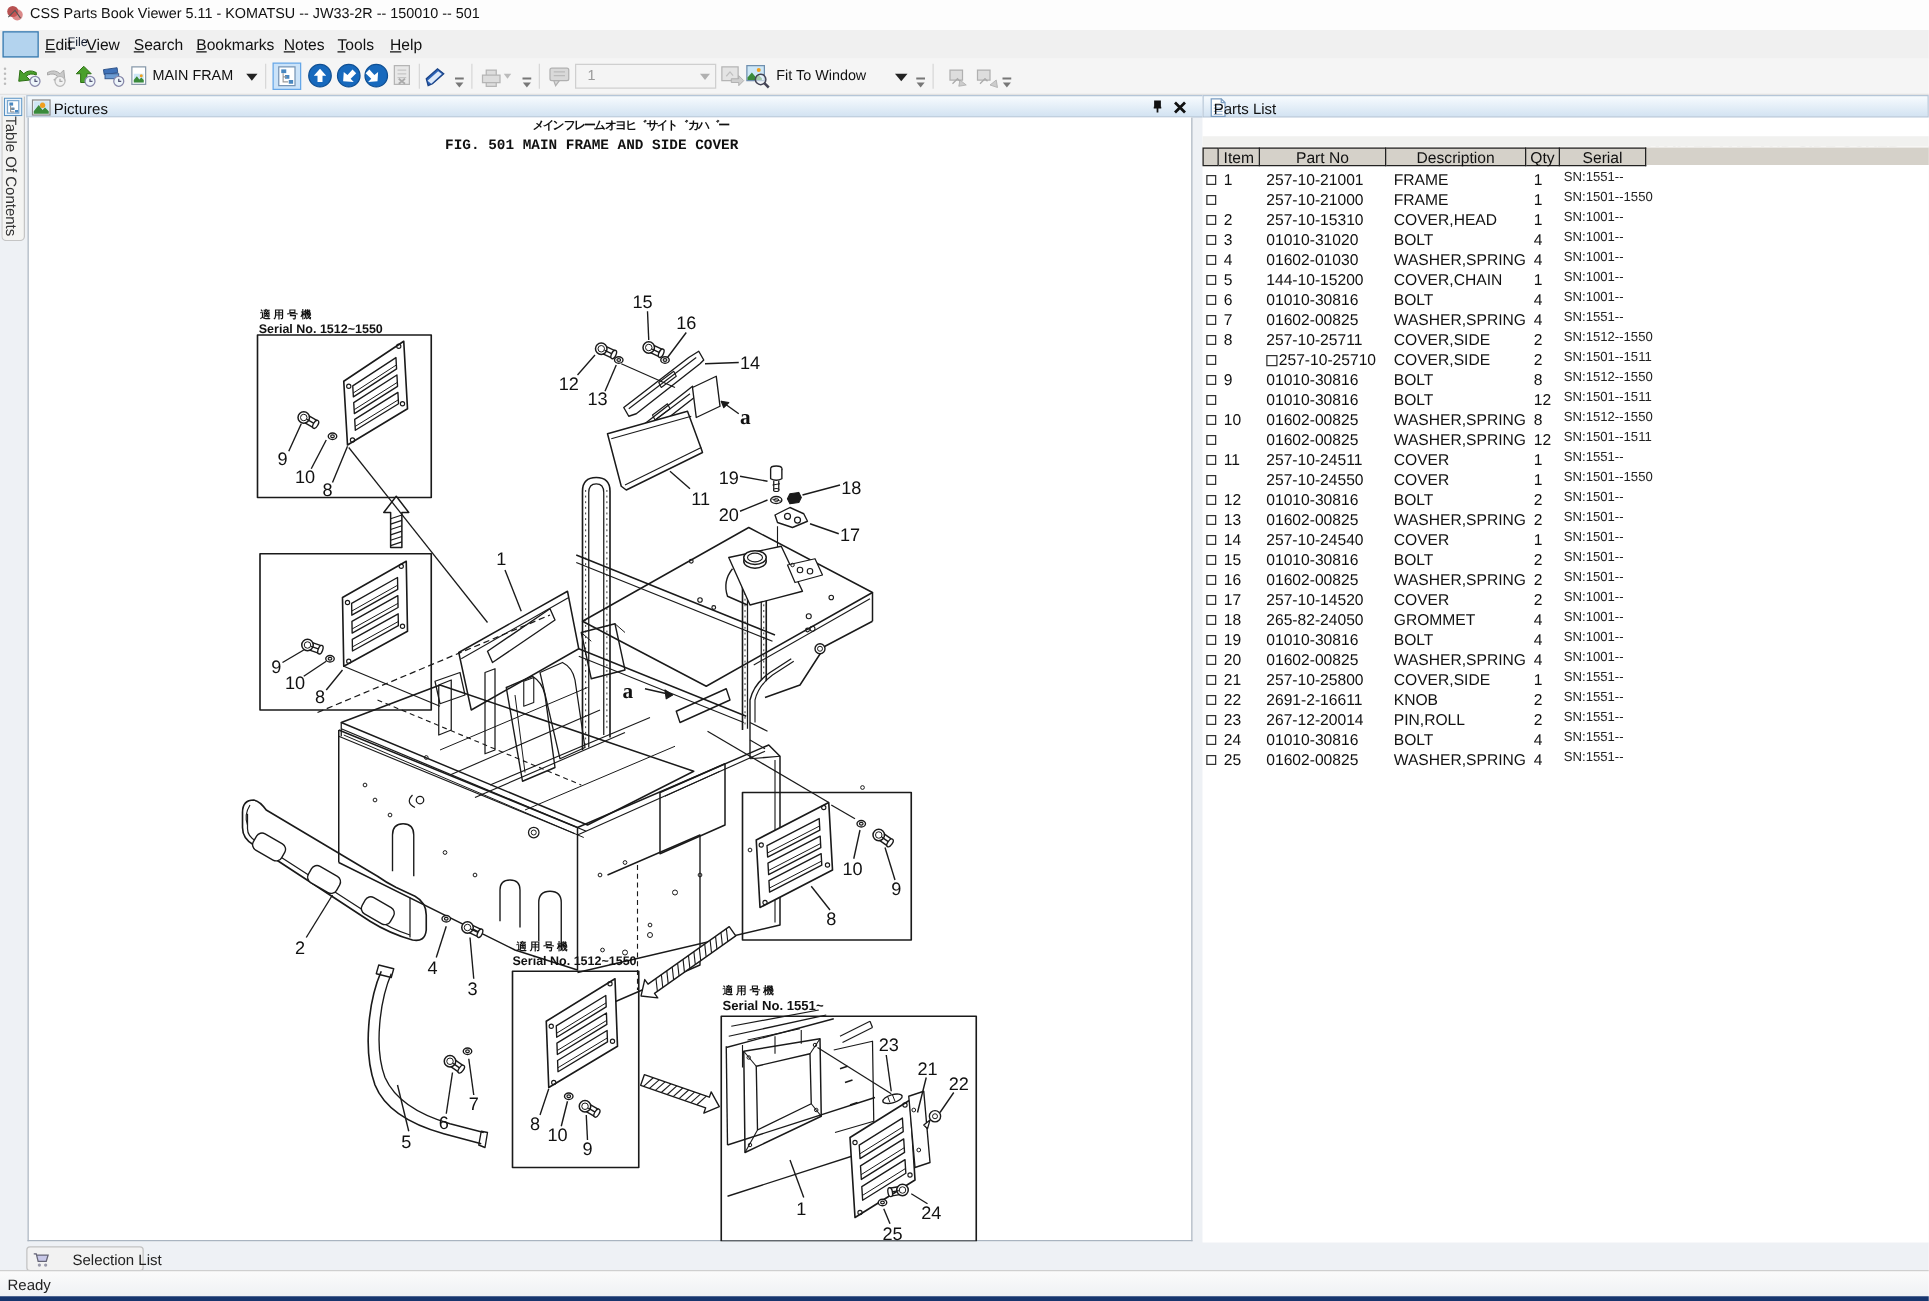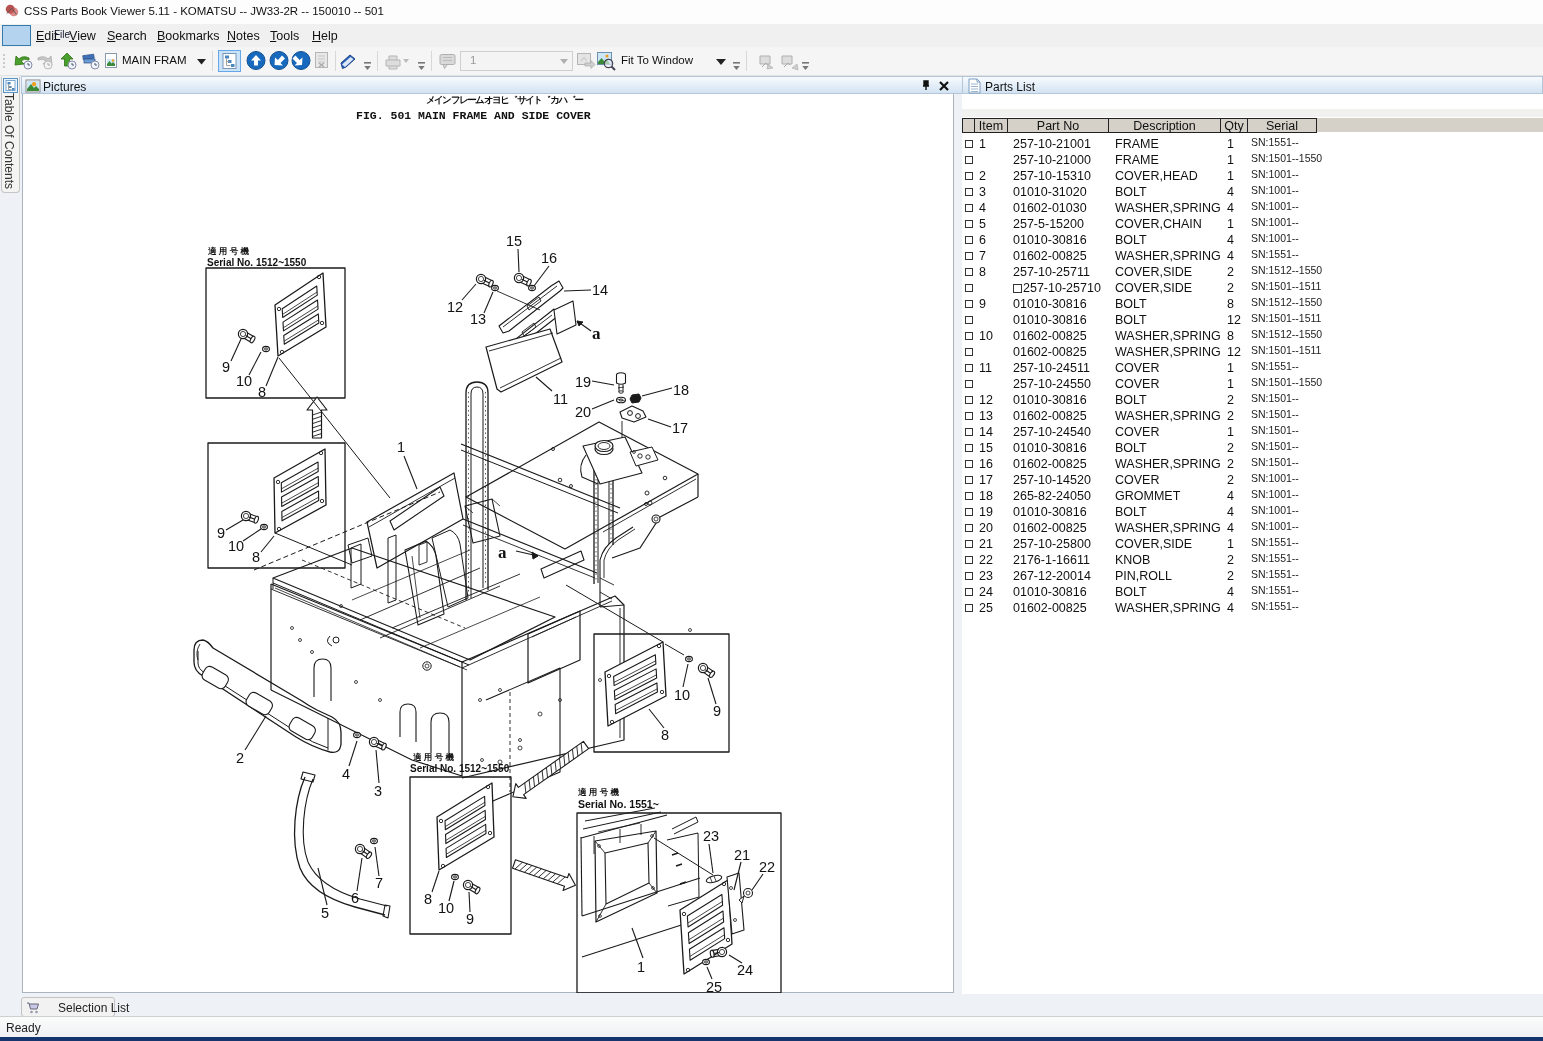--- a/index.html
+++ b/index.html
@@ -44,21 +44,21 @@
 
 
 #statusbar { left:0; top:1016px; width:1543px; height:21px; background:linear-gradient(#fbfbfb,#eff1f4); border-top:1px solid #cfcfcf;}
 #statustext { left:6px; top:4px; font-size:12px; color:#222; }
 #bottomstrip { left:0; top:1037px; width:1543px; height:4px; background:#16356e; }
 
 
 #partspanel { left:962px; top:76px; width:581px; height:918px; background:#fff; }
 #partshdr { left:0; top:0; width:581px; height:18px;
   background:linear-gradient(#f7fbfe,#d3e3f2); border:1px solid #b5c6d8; }
-#partshdrtext { left:22px; top:2.5px; font-size:12px; color:#111; }
+#partshdrtext { left:8px; top:2.5px; font-size:12px; color:#111; }
 #ptitle { left:0; top:18px; width:581px; height:23px; background:#f1f1ef;margin-top:15px; }
 #ptitletext { position:absolute; right:23px; top:5px; font-size:13.5px; font-weight:bold; color:#111; letter-spacing:-0.1px;}
 #phdrband { left:0; top:41px; width:581px; height:15px; background:#d5d1c9; border-top:1px solid #fff; }
 .hcell { position:absolute; top:0px; height:15px; border:1px solid #222; border-left:none; font-size:12.5px; color:#111; text-align:center; line-height:14px;}
 #prows { left:0; top:60px; width:581px; height:482px; font-size:12.5px; color:#111; }
 .prow { position:absolute; left:0; width:581px; height:16px; }
 .cb { position:absolute; left:3px; top:4px; width:8px; height:8px; border:1px solid #333; background:#fff;}
 .c1 { position:absolute; left:17px; top:1px; }
 .c2 { position:absolute; left:51px; top:1px; }
 .c3 { position:absolute; left:153px; top:1px; }
@@ -721,21 +721,21 @@
           <span class="cb"></span>
           <span class="c1">4</span>
           <span class="c2">01602-01030</span>
           <span class="c3">WASHER,SPRING</span>
           <span class="c4">4</span>
           <span class="c5">SN:1001--</span>
         </div>
 <div class="prow" style="top:80px">
           <span class="cb"></span>
           <span class="c1">5</span>
-          <span class="c2">257-5-15200</span>
+          <span class="c2">144-10-15200</span>
           <span class="c3">COVER,CHAIN</span>
           <span class="c4">1</span>
           <span class="c5">SN:1001--</span>
         </div>
 <div class="prow" style="top:96px">
           <span class="cb"></span>
           <span class="c1">6</span>
           <span class="c2">01010-30816</span>
           <span class="c3">BOLT</span>
           <span class="c4">4</span>
@@ -889,21 +889,21 @@
           <span class="cb"></span>
           <span class="c1">21</span>
           <span class="c2">257-10-25800</span>
           <span class="c3">COVER,SIDE</span>
           <span class="c4">1</span>
           <span class="c5">SN:1551--</span>
         </div>
 <div class="prow" style="top:416px">
           <span class="cb"></span>
           <span class="c1">22</span>
-          <span class="c2">2176-1-16611</span>
+          <span class="c2">2691-2-16611</span>
           <span class="c3">KNOB</span>
           <span class="c4">2</span>
           <span class="c5">SN:1551--</span>
         </div>
 <div class="prow" style="top:432px">
           <span class="cb"></span>
           <span class="c1">23</span>
           <span class="c2">267-12-20014</span>
           <span class="c3">PIN,ROLL</span>
           <span class="c4">2</span>

